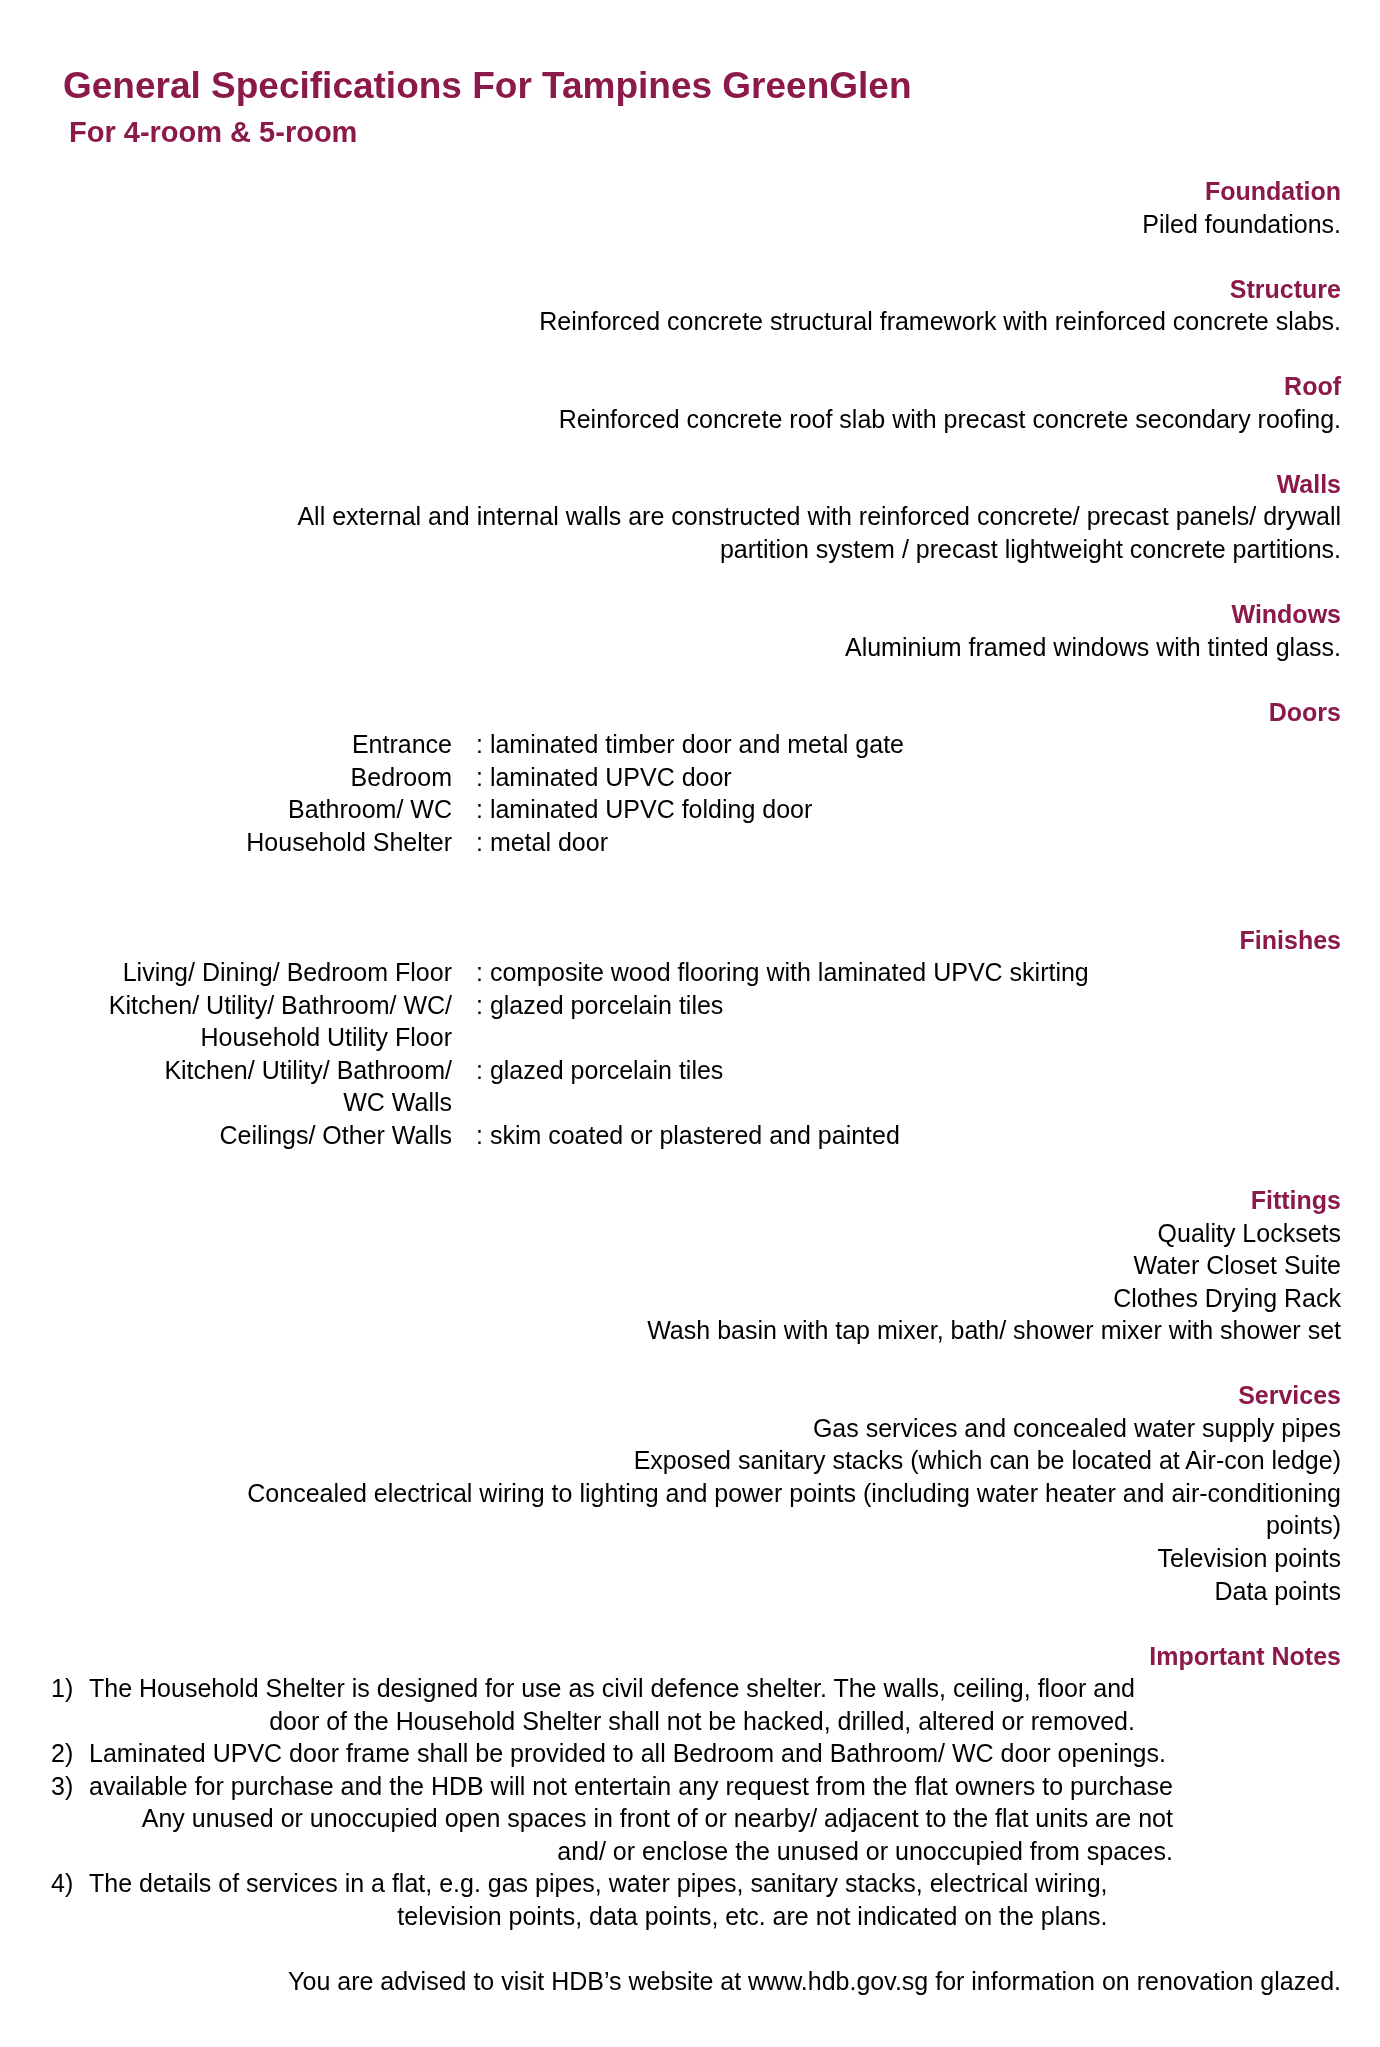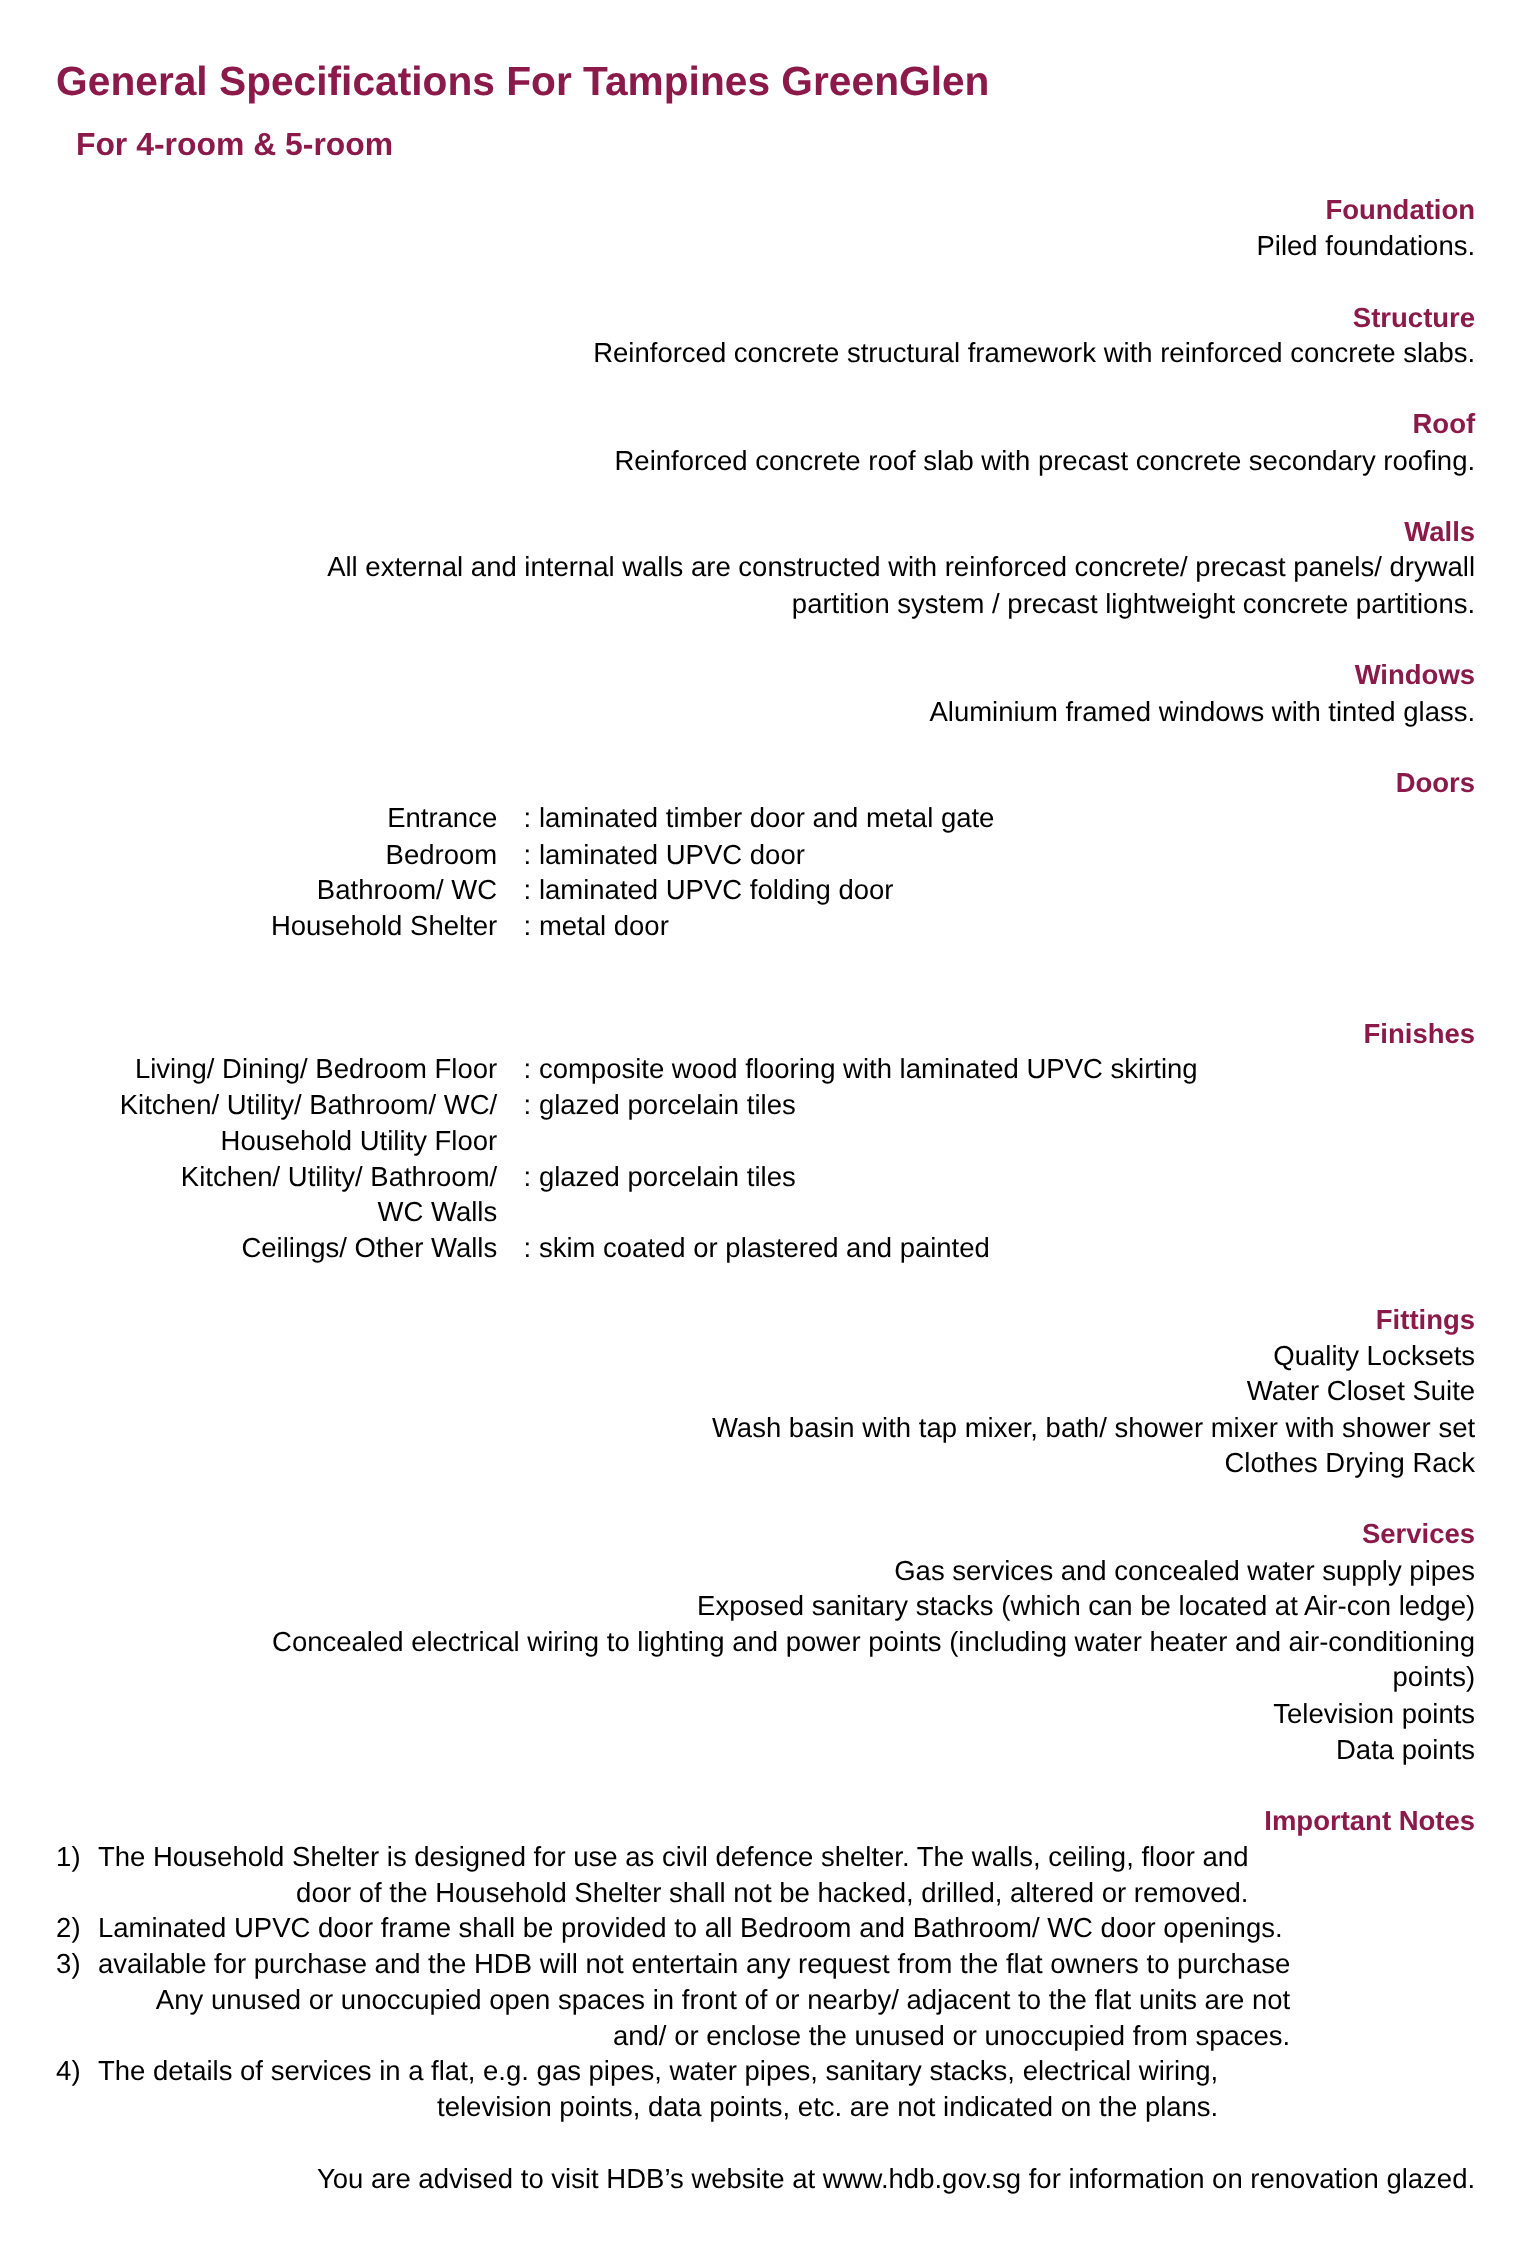--- a/index.html
+++ b/index.html
@@ -23,21 +23,21 @@
   }
   .title {
     position: absolute;
     left: 0;
     top: 52px;
     font-size: 37px;
     font-weight: bold;
     color: #8b1a4b;
     white-space: nowrap;
     line-height: 44px;
-    margin: 0;
+    margin: 12px;
   }
   .subtitle {
     position: absolute;
     left: 0;
     top: 96px;
     font-size: 29px;
     color: #8b1a4b;
     white-space: nowrap;
     line-height: 36px;
     margin: 18px;
@@ -174,22 +174,22 @@
         <span class="k">Ceilings/ Other Walls</span>
         <span class="v">: skim coated or plastered and painted</span>
       </div>
     </div>
     <div class="blank"></div>
 
     <div>
       <div class="line heading">Fittings</div>
       <div class="line">Quality Locksets</div>
       <div class="line">Water Closet Suite</div>
+      <div class="line">Clothes Drying Rack</div>
       <div class="line">Wash basin with tap mixer, bath/ shower mixer with shower set</div>
-      <div class="line">Clothes Drying Rack</div>
     </div>
     <div class="blank"></div>
 
     <div>
       <div class="line heading">Services</div>
       <div class="line">Gas services and concealed water supply pipes</div>
       <div class="line">Exposed sanitary stacks (which can be located at Air-con ledge)</div>
       <div class="line">Concealed electrical wiring to lighting and power points (including water heater and air-conditioning</div>
       <div class="line">points)</div>
       <div class="line">Television points</div>

